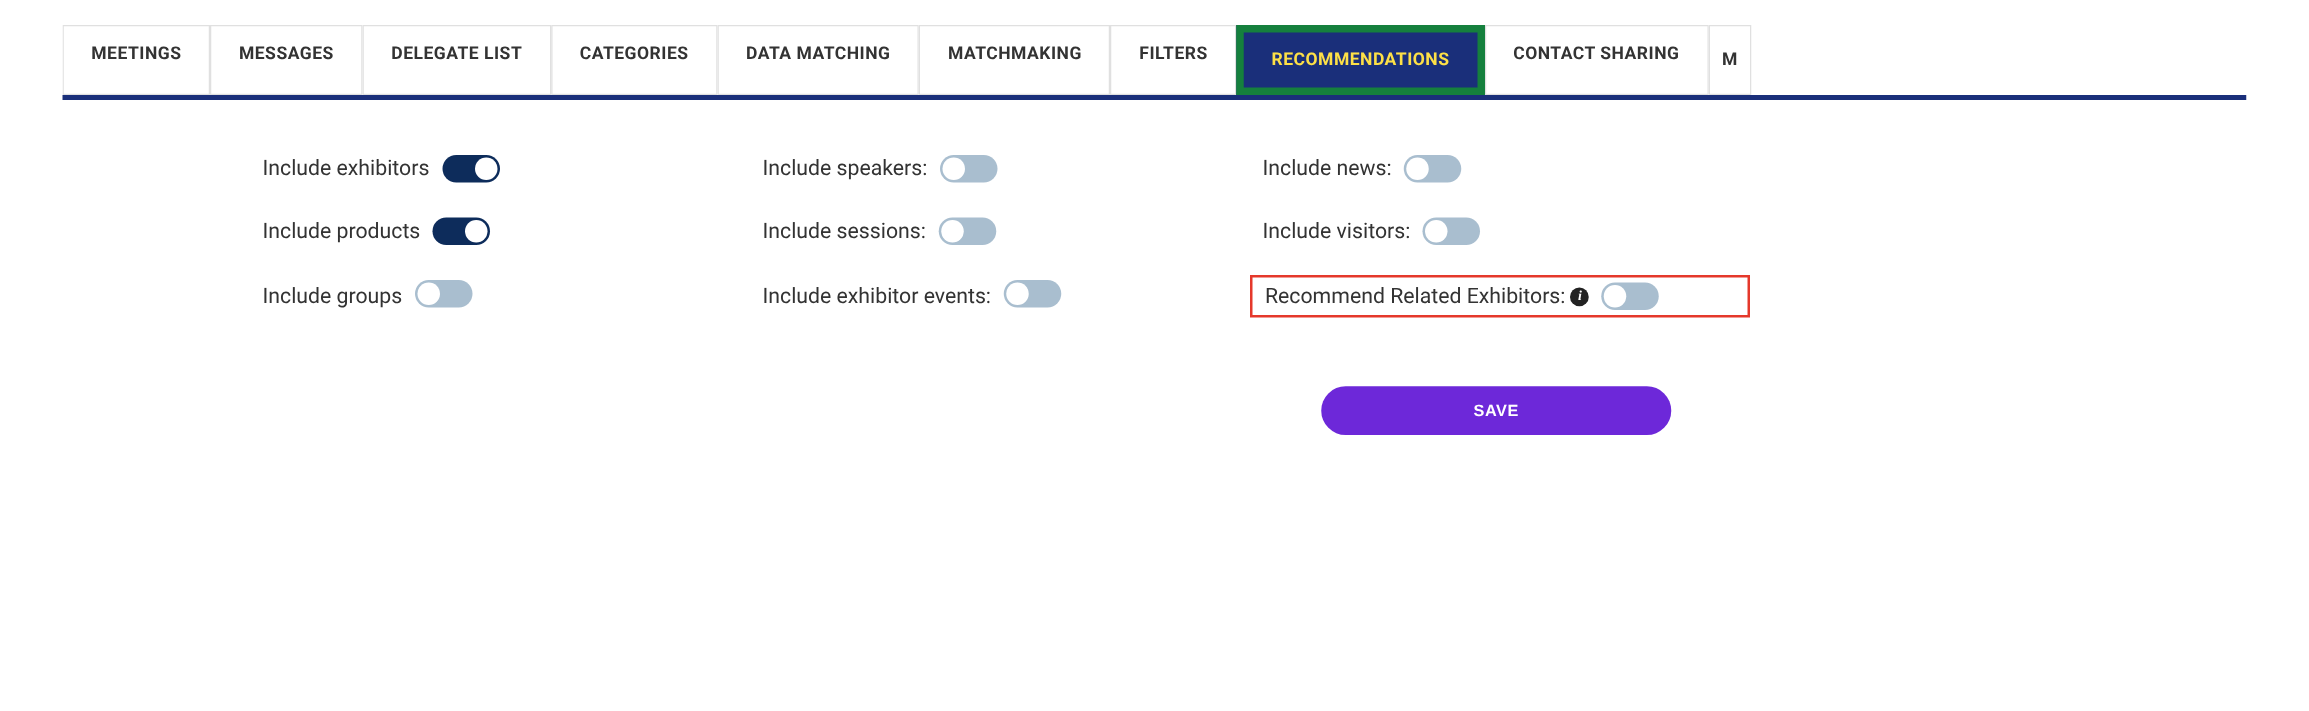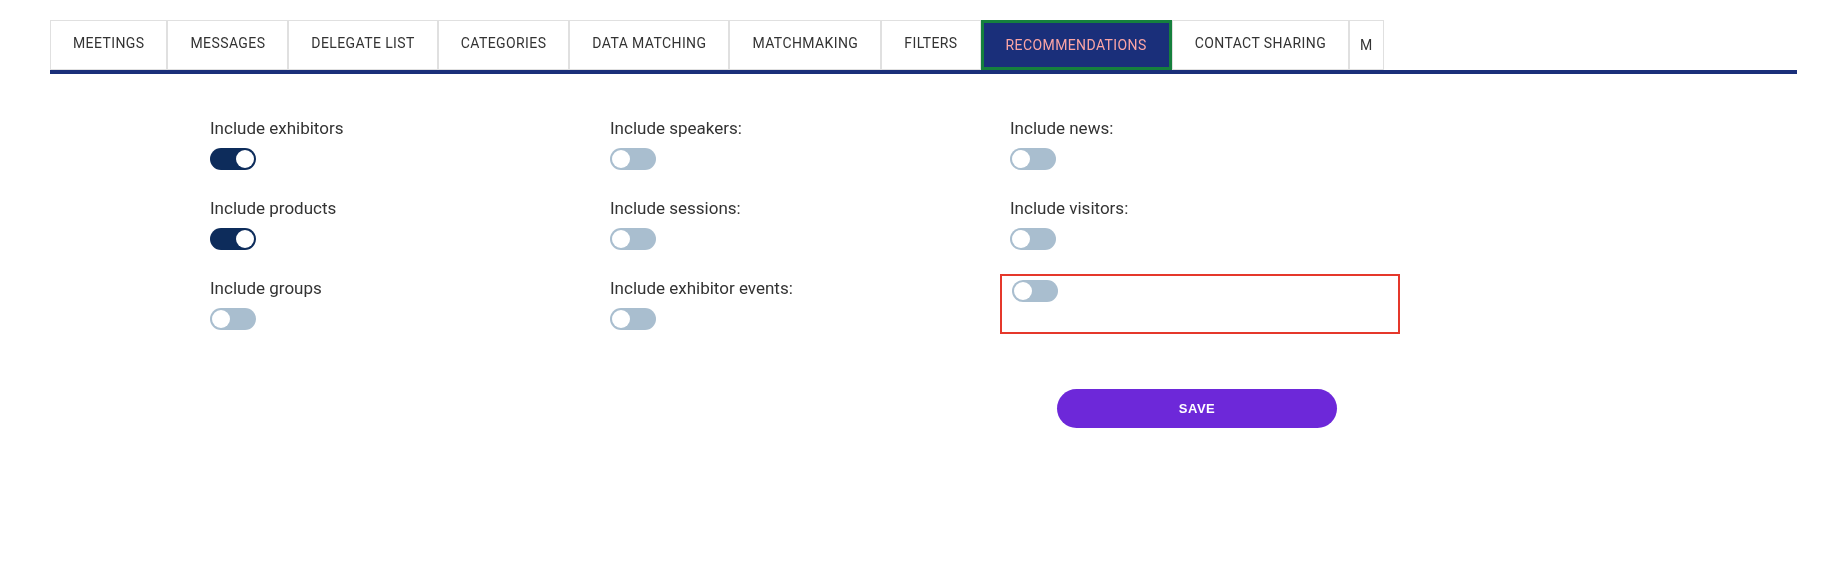--- a/index.html
+++ b/index.html
@@ -16,46 +16,45 @@
     display: flex;
     border-bottom: 4px solid #1a2f7a;
     margin-bottom: 40px;
     overflow: hidden;
   }
   .tab {
     background: #fff;
     border: 1px solid #e0e0e0;
     padding: 14px 22px;
     font-size: 14px;
-    font-weight: 400;
+    font-weight: 700;
     color: #333;
     cursor: pointer;
     white-space: nowrap;
     letter-spacing: 0.4px;
   }
   .tab.active {
     background: #1a2f7a;
-    color: #fca5a5;
-    border: 3px solid #15803d;
+    color: #fde047;
+    border: 6px solid #15803d;
   }
   .tab.overflow {
     display: flex;
     align-items: center;
     padding: 14px 10px;
   }
   .settings-grid {
     display: grid;
     grid-template-columns: 400px 400px 400px;
     column-gap: 0;
     row-gap: 20px;
     padding-left: 150px;
   }
   .setting {
     display: flex;
-    flex-direction: column;
     gap: 10px;
     padding: 4px 10px;
   }
   .setting-label {
     font-size: 17px;
     color: #333;
     display: flex;
     align-items: center;
     gap: 4px;
   }
@@ -178,20 +177,24 @@
       <div class="setting-label">Include groups</div>
       <div class="toggle off"></div>
     </div>
 
     <div class="setting">
       <div class="setting-label">Include exhibitor events:</div>
       <div class="toggle off"></div>
     </div>
 
     <div class="setting highlighted">
+      <div class="setting-label">
+        <span>Recommend Related Exhibitors:</span>
+        <span class="info-icon">i</span>
+      </div>
       <div class="toggle off"></div>
     </div>
 
   </div>
 
   <div class="button-row">
     <button class="save-btn">SAVE</button>
   </div>
 
 </div>

